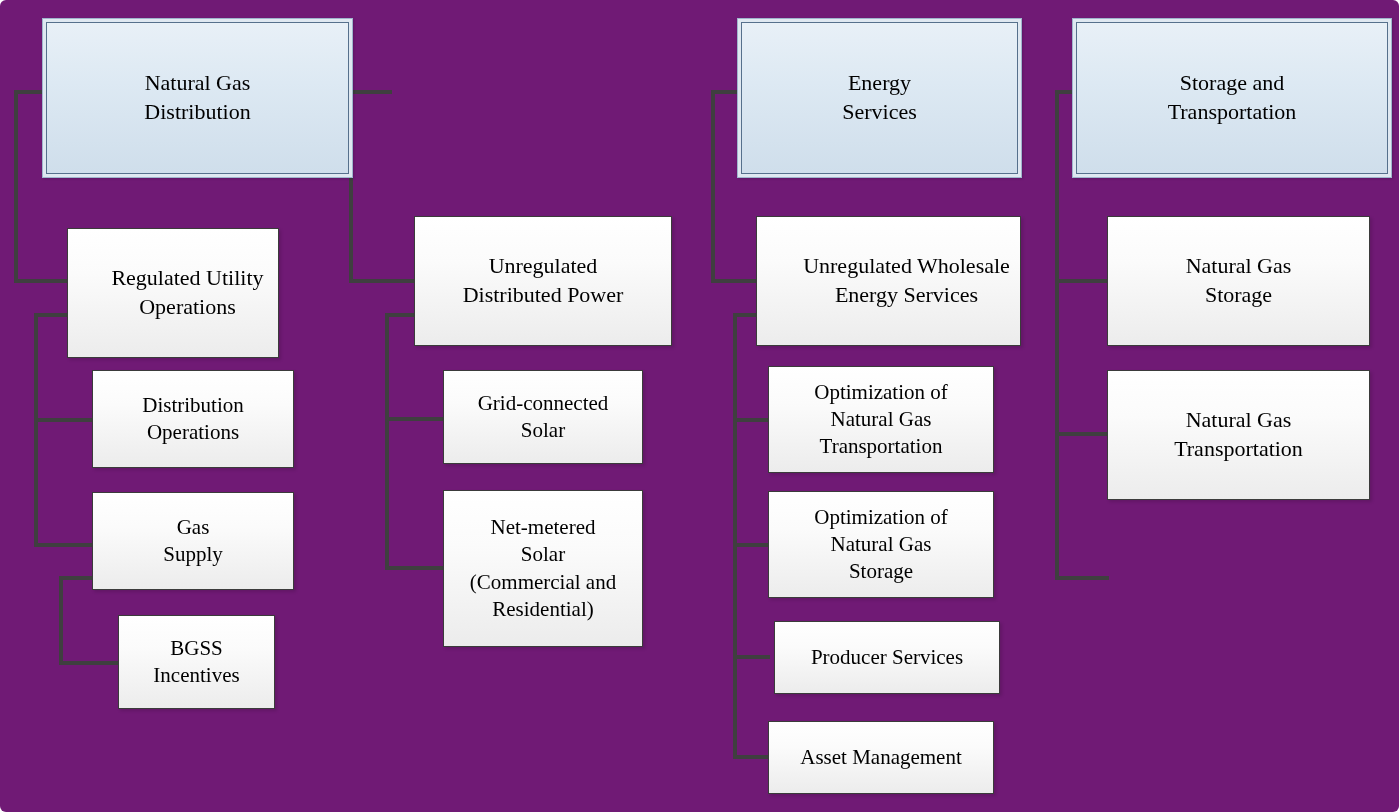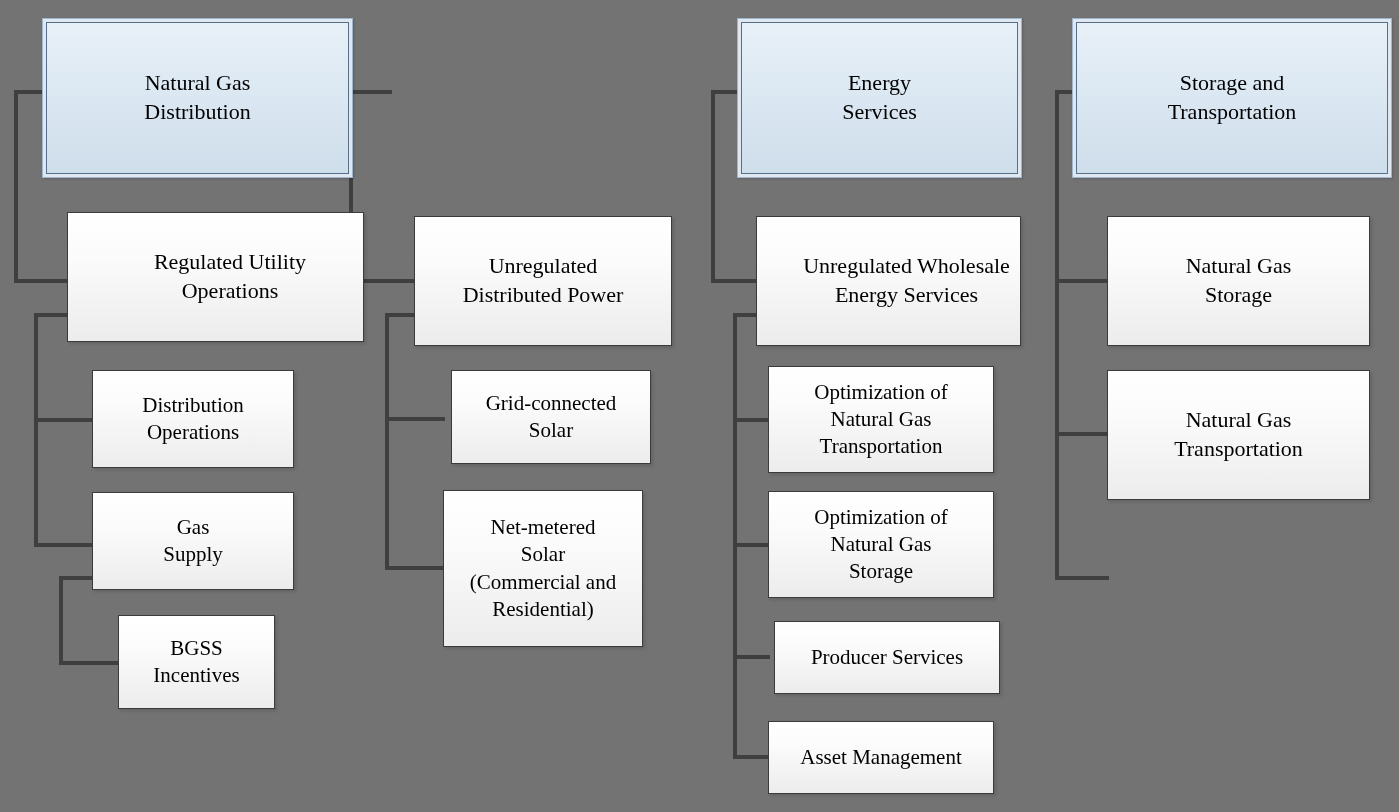--- a/index.html
+++ b/index.html
@@ -4,23 +4,24 @@
 <style>
   html, body {
     margin: 0;
     padding: 0;
     background: #ffffff;
   }
   #canvas {
     position: relative;
     width: 1399px;
     height: 812px;
-    background: #737373;
+    background: #701a75;
     font-family: "Liberation Serif", "DejaVu Serif", serif;
     overflow: hidden;
+    border-radius: 6px;
   }
   svg.connectors {
     position: absolute;
     left: 0;
     top: 0;
     width: 1399px;
     height: 812px;
     pointer-events: none;
   }
   .node {
@@ -96,42 +97,42 @@
       <path d="M 1057 434 L 1057 578 L 1107 578"></path>
     </g>
   </svg>
 
   <div class="node header fs-22" style="left:42px; top:18px; width:311px; height:160px;">
     <div class="inner">
       <span class="node-label"><span>Natural Gas</span><br><span>Distribution</span></span>
     </div>
   </div>
 
-  <div class="node child fs-22" style="left:67px; top:212px; width:297px; height:130px;padding-left:29px;">
+  <div class="node child fs-22" style="left:67px; top:228px; width:212px; height:130px;padding-left:29px;">
     <span class="node-label"><span>Regulated Utility</span><br><span>Operations</span></span>
   </div>
 
   <div class="node child fs-21" style="left:92px; top:370px; width:202px; height:98px;">
     <span class="node-label"><span>Distribution</span><br><span>Operations</span></span>
   </div>
 
   <div class="node child fs-21" style="left:92px; top:492px; width:202px; height:98px;">
     <span class="node-label"><span>Gas</span><br><span>Supply</span></span>
   </div>
 
   <div class="node child fs-21" style="left:118px; top:615px; width:157px; height:94px;">
     <span class="node-label"><span>BGSS</span><br><span>Incentives</span></span>
   </div>
 
 
   <div class="node child fs-22" style="left:414px; top:216px; width:258px; height:130px;">
     <span class="node-label"><span>Unregulated</span><br><span>Distributed Power</span></span>
   </div>
 
-  <div class="node child fs-21" style="left:443px; top:370px; width:200px; height:94px;margin-left:8px;">
+  <div class="node child fs-21" style="left:443px; top:370px; width:200px; height:94px;">
     <span class="node-label"><span>Grid-connected</span><br><span>Solar</span></span>
   </div>
 
   <div class="node child fs-21" style="left:443px; top:490px; width:200px; height:157px;">
     <span class="node-label"><span>Net-metered</span><br><span>Solar</span><br><span>(Commercial and</span><br><span>Residential)</span></span>
   </div>
 
   <div class="node header fs-22" style="left:737px; top:18px; width:285px; height:160px;">
     <div class="inner">
       <span class="node-label"><span>Energy</span><br><span>Services</span></span>

